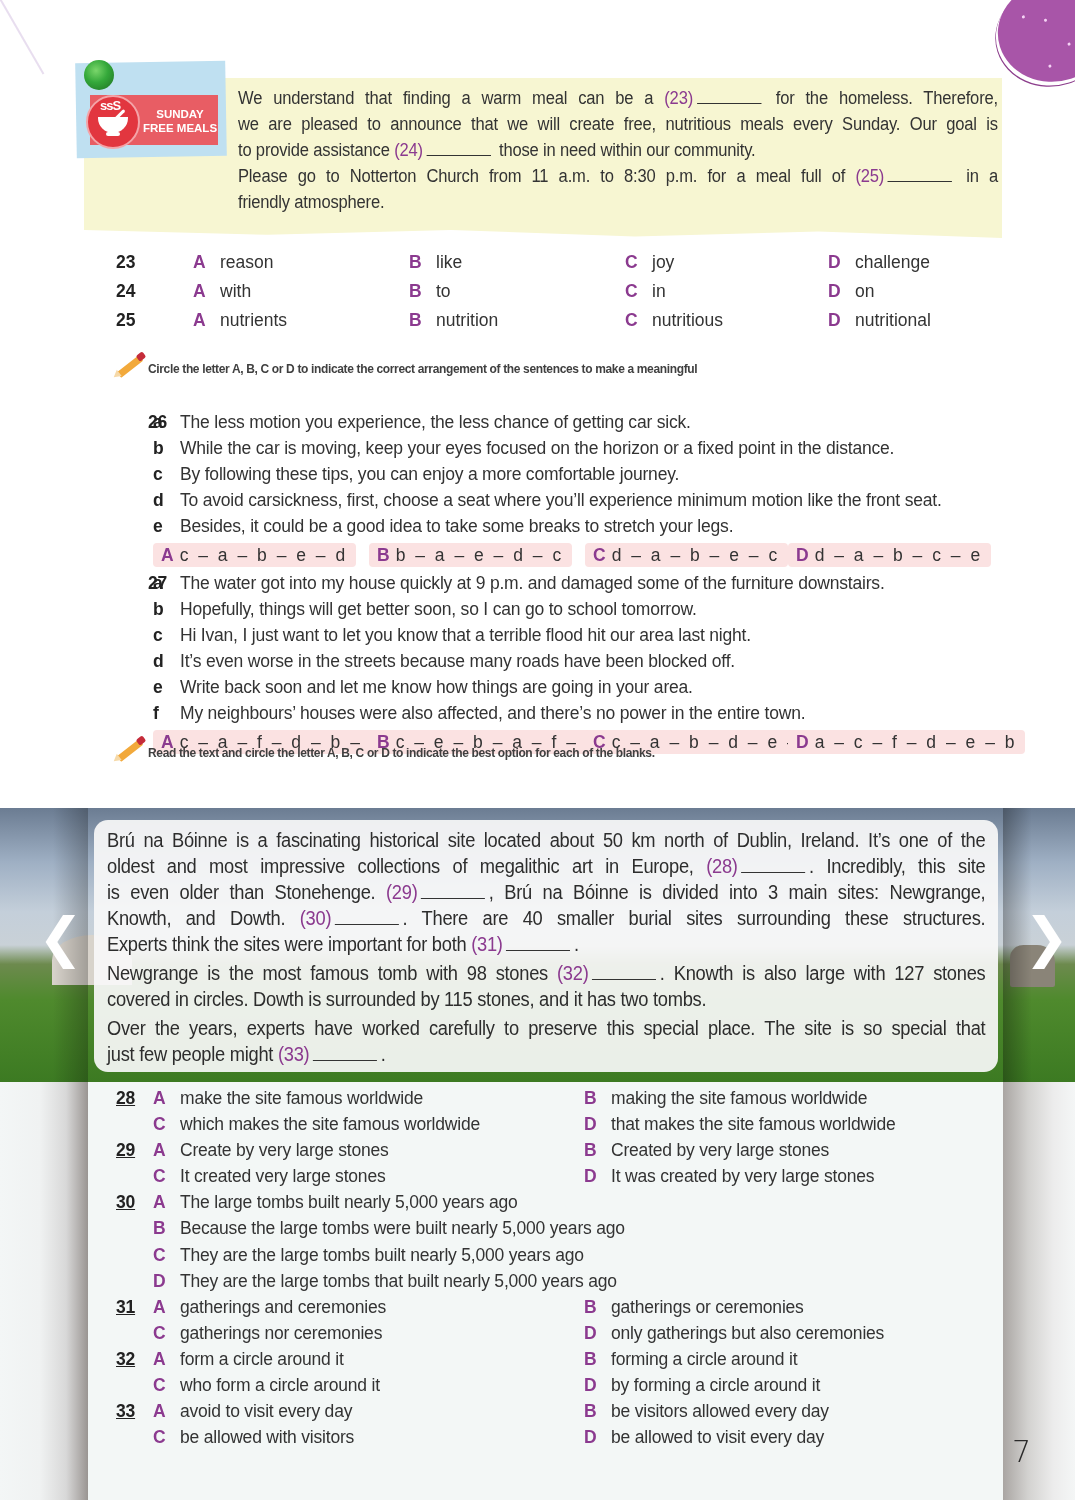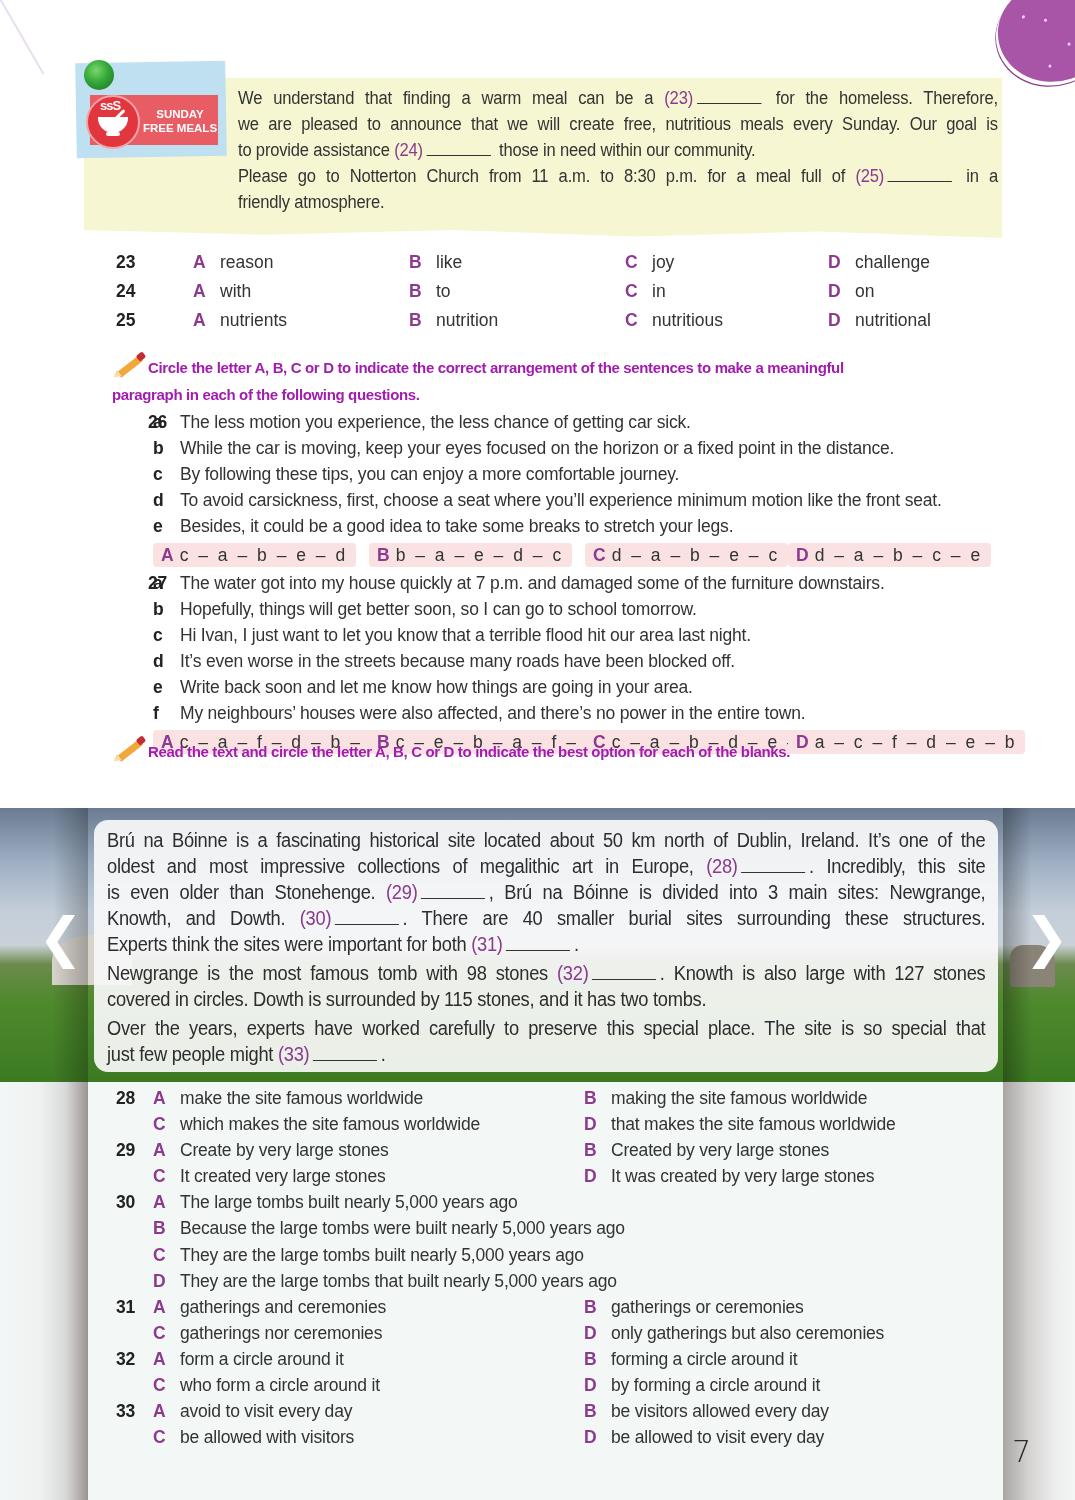--- a/index.html
+++ b/index.html
@@ -90,21 +90,21 @@
   
   .opts4 { position: absolute; left: 116px; font-size: 17.5px; color: #333; }
   .opt-row { position: relative; height: 29px; }
   .qn { position: absolute; left: 0; font-weight: bold; color: #222; }
   .L { font-weight: bold; color: #8b3a8f; }
   .cell { position: absolute; white-space: nowrap; margin-left: 40px; }
   .cell .L { display: inline-block; width: 27px; }
 
   
   .instr {
-    position: absolute; left: 112px; width: 900px; font-size: 15px; font-weight: bold; color: #a21caf;
+    position: absolute; left: 112px; width: 900px; font-size: 12px; font-weight: bold; color: #404040;
     line-height: 27px; letter-spacing: -0.35px;
   }
   .pencil { display: inline-block; position: relative; width: 34px; height: 22px; vertical-align: -3px; margin-right: 2px; }
   .pencil .body { position:absolute; left:4px; top:9px; width:28px; height:7px; background:#f2a93b; transform: rotate(-38deg); border-radius: 1px; }
   .pencil .tip { position:absolute; left:1px; top:17px; width:0; height:0; border-top:4px solid transparent; border-bottom:4px solid transparent; border-right:7px solid #f6d9a8; transform: rotate(-38deg); }
   .pencil .eraser { position:absolute; left:25px; top:-1px; width:8px; height:7px; background:#c52c3a; transform: rotate(-38deg); border-radius: 2px; }
 
   
   .order { position: absolute; left: 116px; font-size: 17.5px; color: #333; letter-spacing: -0.2px; }
   .sline { position: relative; height: 26px; white-space: nowrap; }
@@ -141,21 +141,21 @@
   .passage-text .gap { height: 3px; }
   .passage-text .blank { width: 70px; height: 16px; }
   .arrow {
     position: absolute; top: 908px; width: 30px; height: 60px; color: #fff; font-size: 54px; font-weight: bold;
     line-height: 60px; text-align: center; font-family: "DejaVu Sans", sans-serif; cursor: pointer;
   }
 
   
   .mcq { position: absolute; left: 116px; top: 1088px; font-size: 17.5px; color: #333; letter-spacing: -0.2px; }
   .mrow { position: relative; height: 26.1px; white-space: nowrap; }
-  .mrow .qn { left: 0; }
+  .mrow .qn { left: 0; text-decoration: underline; }
   .mrow .c1 { position: absolute; left: 37px; }
   .mrow .c2 { position: absolute; left: 468px; }
   .mrow .L { display: inline-block; width: 27px; }
 </style>
 </head>
 <body>
 
 <div class="deco-line"></div>
 <div class="blob"></div>
 <div class="page-bottom"></div>
@@ -204,21 +204,20 @@
     <span class="qn">25</span>
     <span class="cell" style="left:37px"><span class="L">A</span><span>nutrients</span></span>
     <span class="cell" style="left:253px"><span class="L">B</span><span>nutrition</span></span>
     <span class="cell" style="left:469px"><span class="L">C</span><span>nutritious</span></span>
     <span class="cell" style="left:672px"><span class="L">D</span><span>nutritional</span></span>
   </div>
 </div>
 
 <div class="instr" style="top:354px;">
   <div style="white-space:nowrap;"><span class="pencil"><span class="body"></span><span class="tip"></span><span class="eraser"></span></span><span>Circle the letter A, B, C or D to indicate the correct arrangement of the sentences to make a meaningful</span></div>
-  <div>paragraph in each of the following questions.</div>
 </div>
 
 <div class="order" style="top:412px;">
   <div class="sline">
       <span class="qn">26</span>
       <span class="sl">a</span>
       <span class="st">The less motion you experience, the less chance of getting car sick.</span>
     </div>
   <div class="sline">
       <span class="sl">b</span>
@@ -241,21 +240,21 @@
     <span class="pill" style="left:253px"><span class="L">B</span><span>b – a – e – d – c</span></span>
     <span class="pill" style="left:469px"><span class="L">C</span><span>d – a – b – e – c</span></span>
     <span class="pill" style="left:672px"><span class="L">D</span><span>d – a – b – c – e</span></span>
   </div>
 </div>
 
 <div class="order" style="top:573px;">
   <div class="sline">
       <span class="qn">27</span>
       <span class="sl">a</span>
-      <span class="st">The water got into my house quickly at 7 p.m. and damaged some of the furniture downstairs.</span>
+      <span class="st">The water got into my house quickly at 9 p.m. and damaged some of the furniture downstairs.</span>
     </div>
   <div class="sline">
       <span class="sl">b</span>
       <span class="st">Hopefully, things will get better soon, so I can go to school tomorrow.</span>
     </div>
   <div class="sline">
       <span class="sl">c</span>
       <span class="st">Hi Ivan, I just want to let you know that a terrible flood hit our area last night.</span>
     </div>
   <div class="sline">

